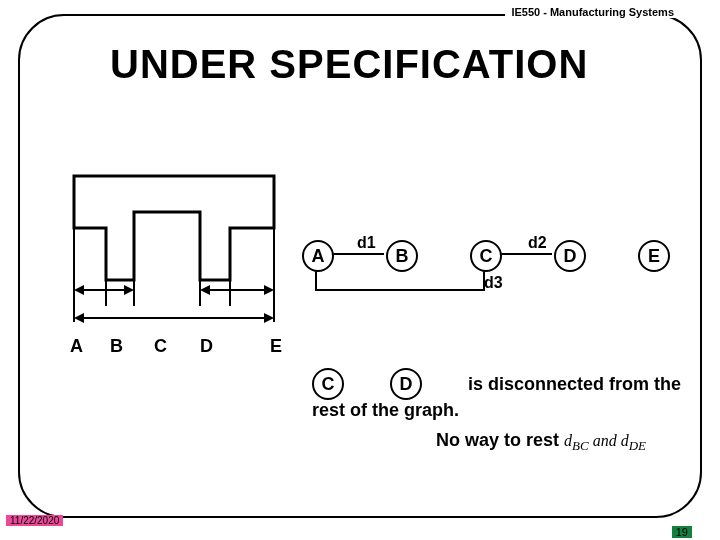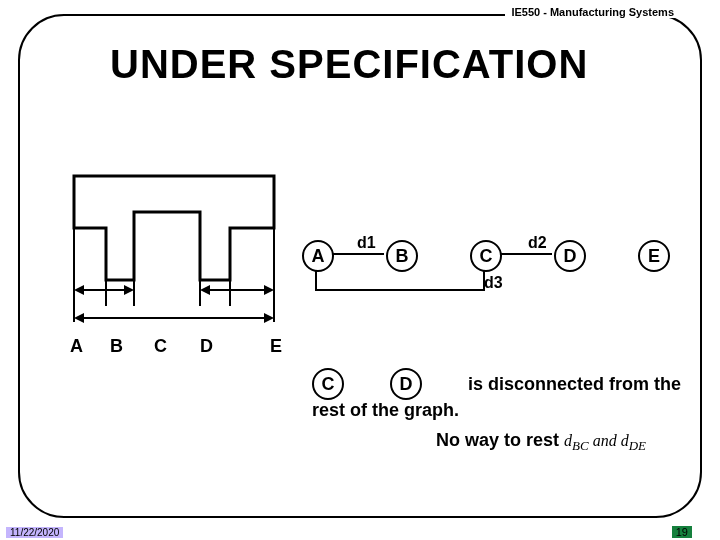--- a/index.html
+++ b/index.html
@@ -1,19 +1,19 @@
 <!DOCTYPE html>
 <html><head>
 <meta charset="utf-8">
 <style>
   html,body{margin:0;padding:0;width:720px;height:540px;background:#fff;font-family:"Times New Roman",Times,serif;color:#000}
   .slide{position:relative;width:720px;height:540px;box-sizing:border-box}
   .frame{position:absolute;left:18px;top:14px;right:18px;bottom:22px;border:2px solid #000;border-radius:46px}
   .course{position:absolute;top:6px;right:40px;background:#fff;padding:0 6px;font:bold 11px Arial,Helvetica,sans-serif}
-  .footer-date{position:absolute;left:6px;bottom:2px;background:#c4b5fd;padding:0 4px;font:10px Arial,Helvetica,sans-serif}
+  .footer-date{position:absolute;left:6px;bottom:14px;background:#ec4899;padding:0 4px;font:10px Arial,Helvetica,sans-serif}
   .footer-page{position:absolute;right:28px;bottom:2px;background:#15803d;padding:0 4px;font:11px Arial,Helvetica,sans-serif}
   .title{position:absolute;left:110px;top:42px;font:bold 40px Arial,Helvetica,sans-serif;letter-spacing:1px}
   .body{position:absolute;left:72px;top:110px;width:600px;font:bold 18px Arial,Helvetica,sans-serif;line-height:1.25}
   .step-figure{position:absolute;left:70px;top:172px;width:210px;height:158px}
   .axis-labels{position:absolute;left:70px;top:336px;width:210px;font:bold 18px Arial,Helvetica,sans-serif}
   .axis-labels span{position:absolute}
   .graph{position:absolute;left:300px;top:238px;width:372px;height:68px}
   .node{position:absolute;width:28px;height:28px;border:2px solid #000;border-radius:50%;background:#fff;font:bold 18px Arial,Helvetica,sans-serif;text-align:center;line-height:28px}
   .elabel{position:absolute;font:bold 16px Arial,Helvetica,sans-serif}
   .disc{position:absolute;left:312px;top:368px;width:380px}

